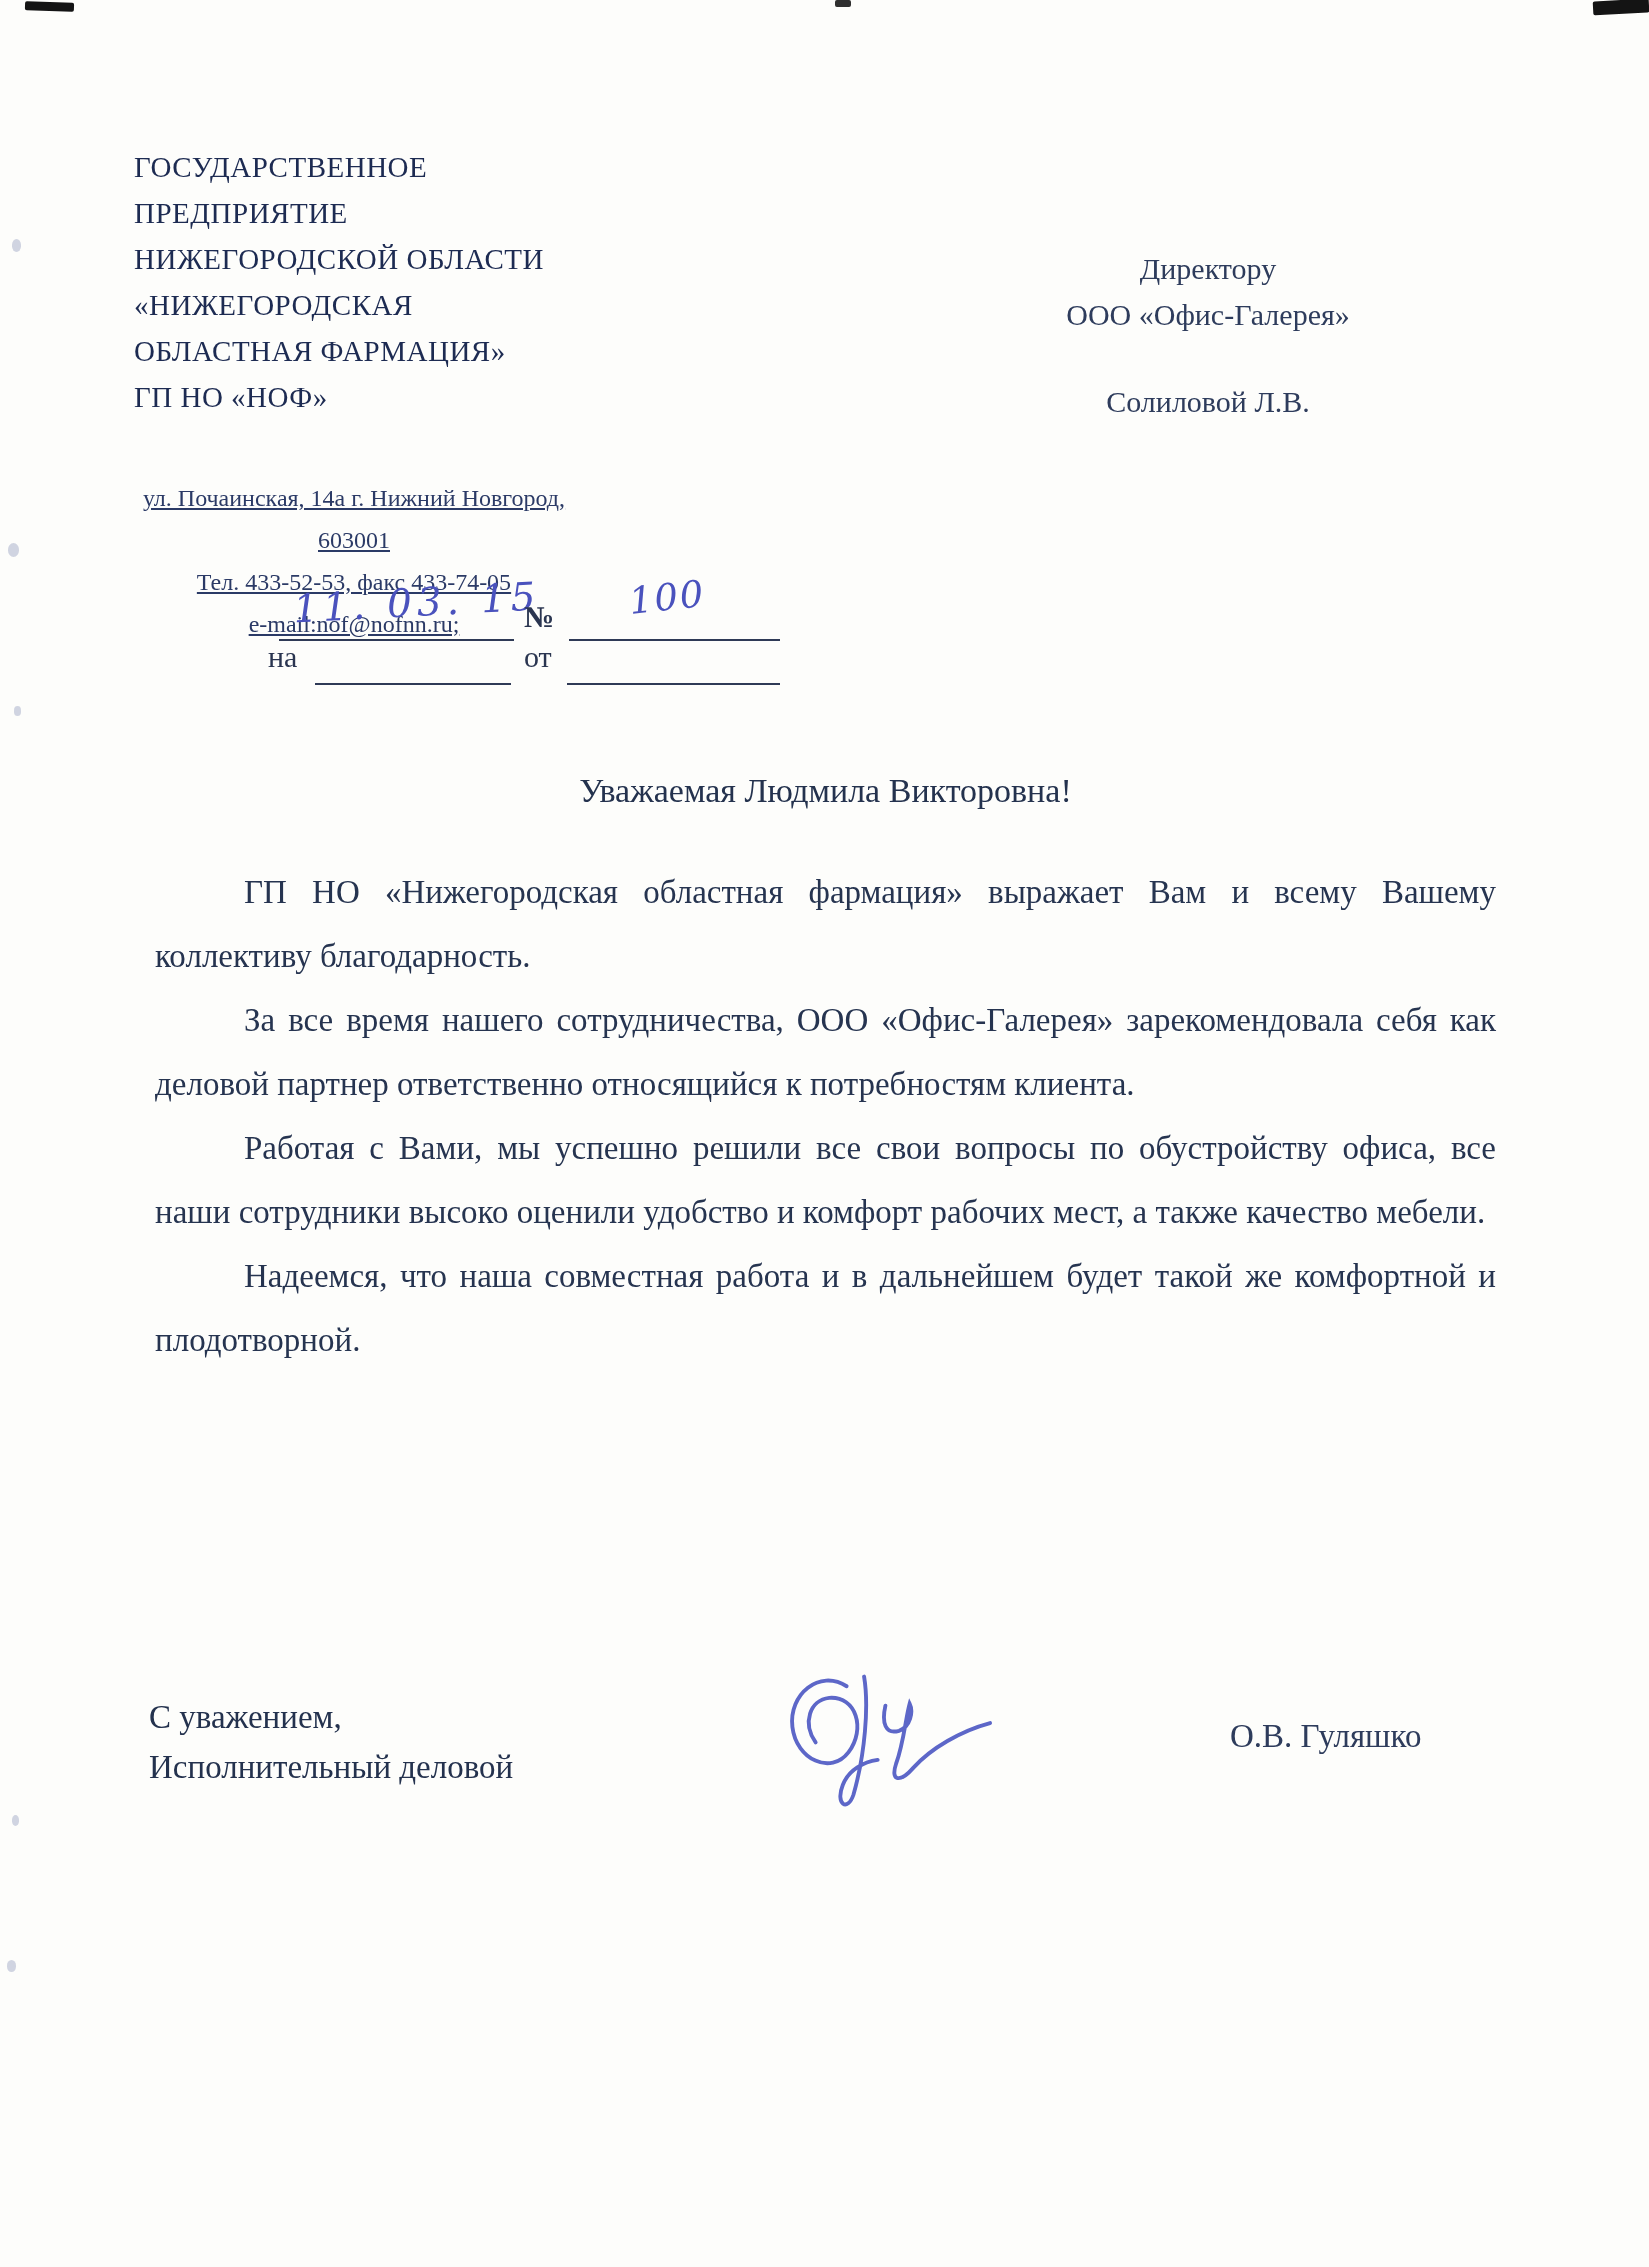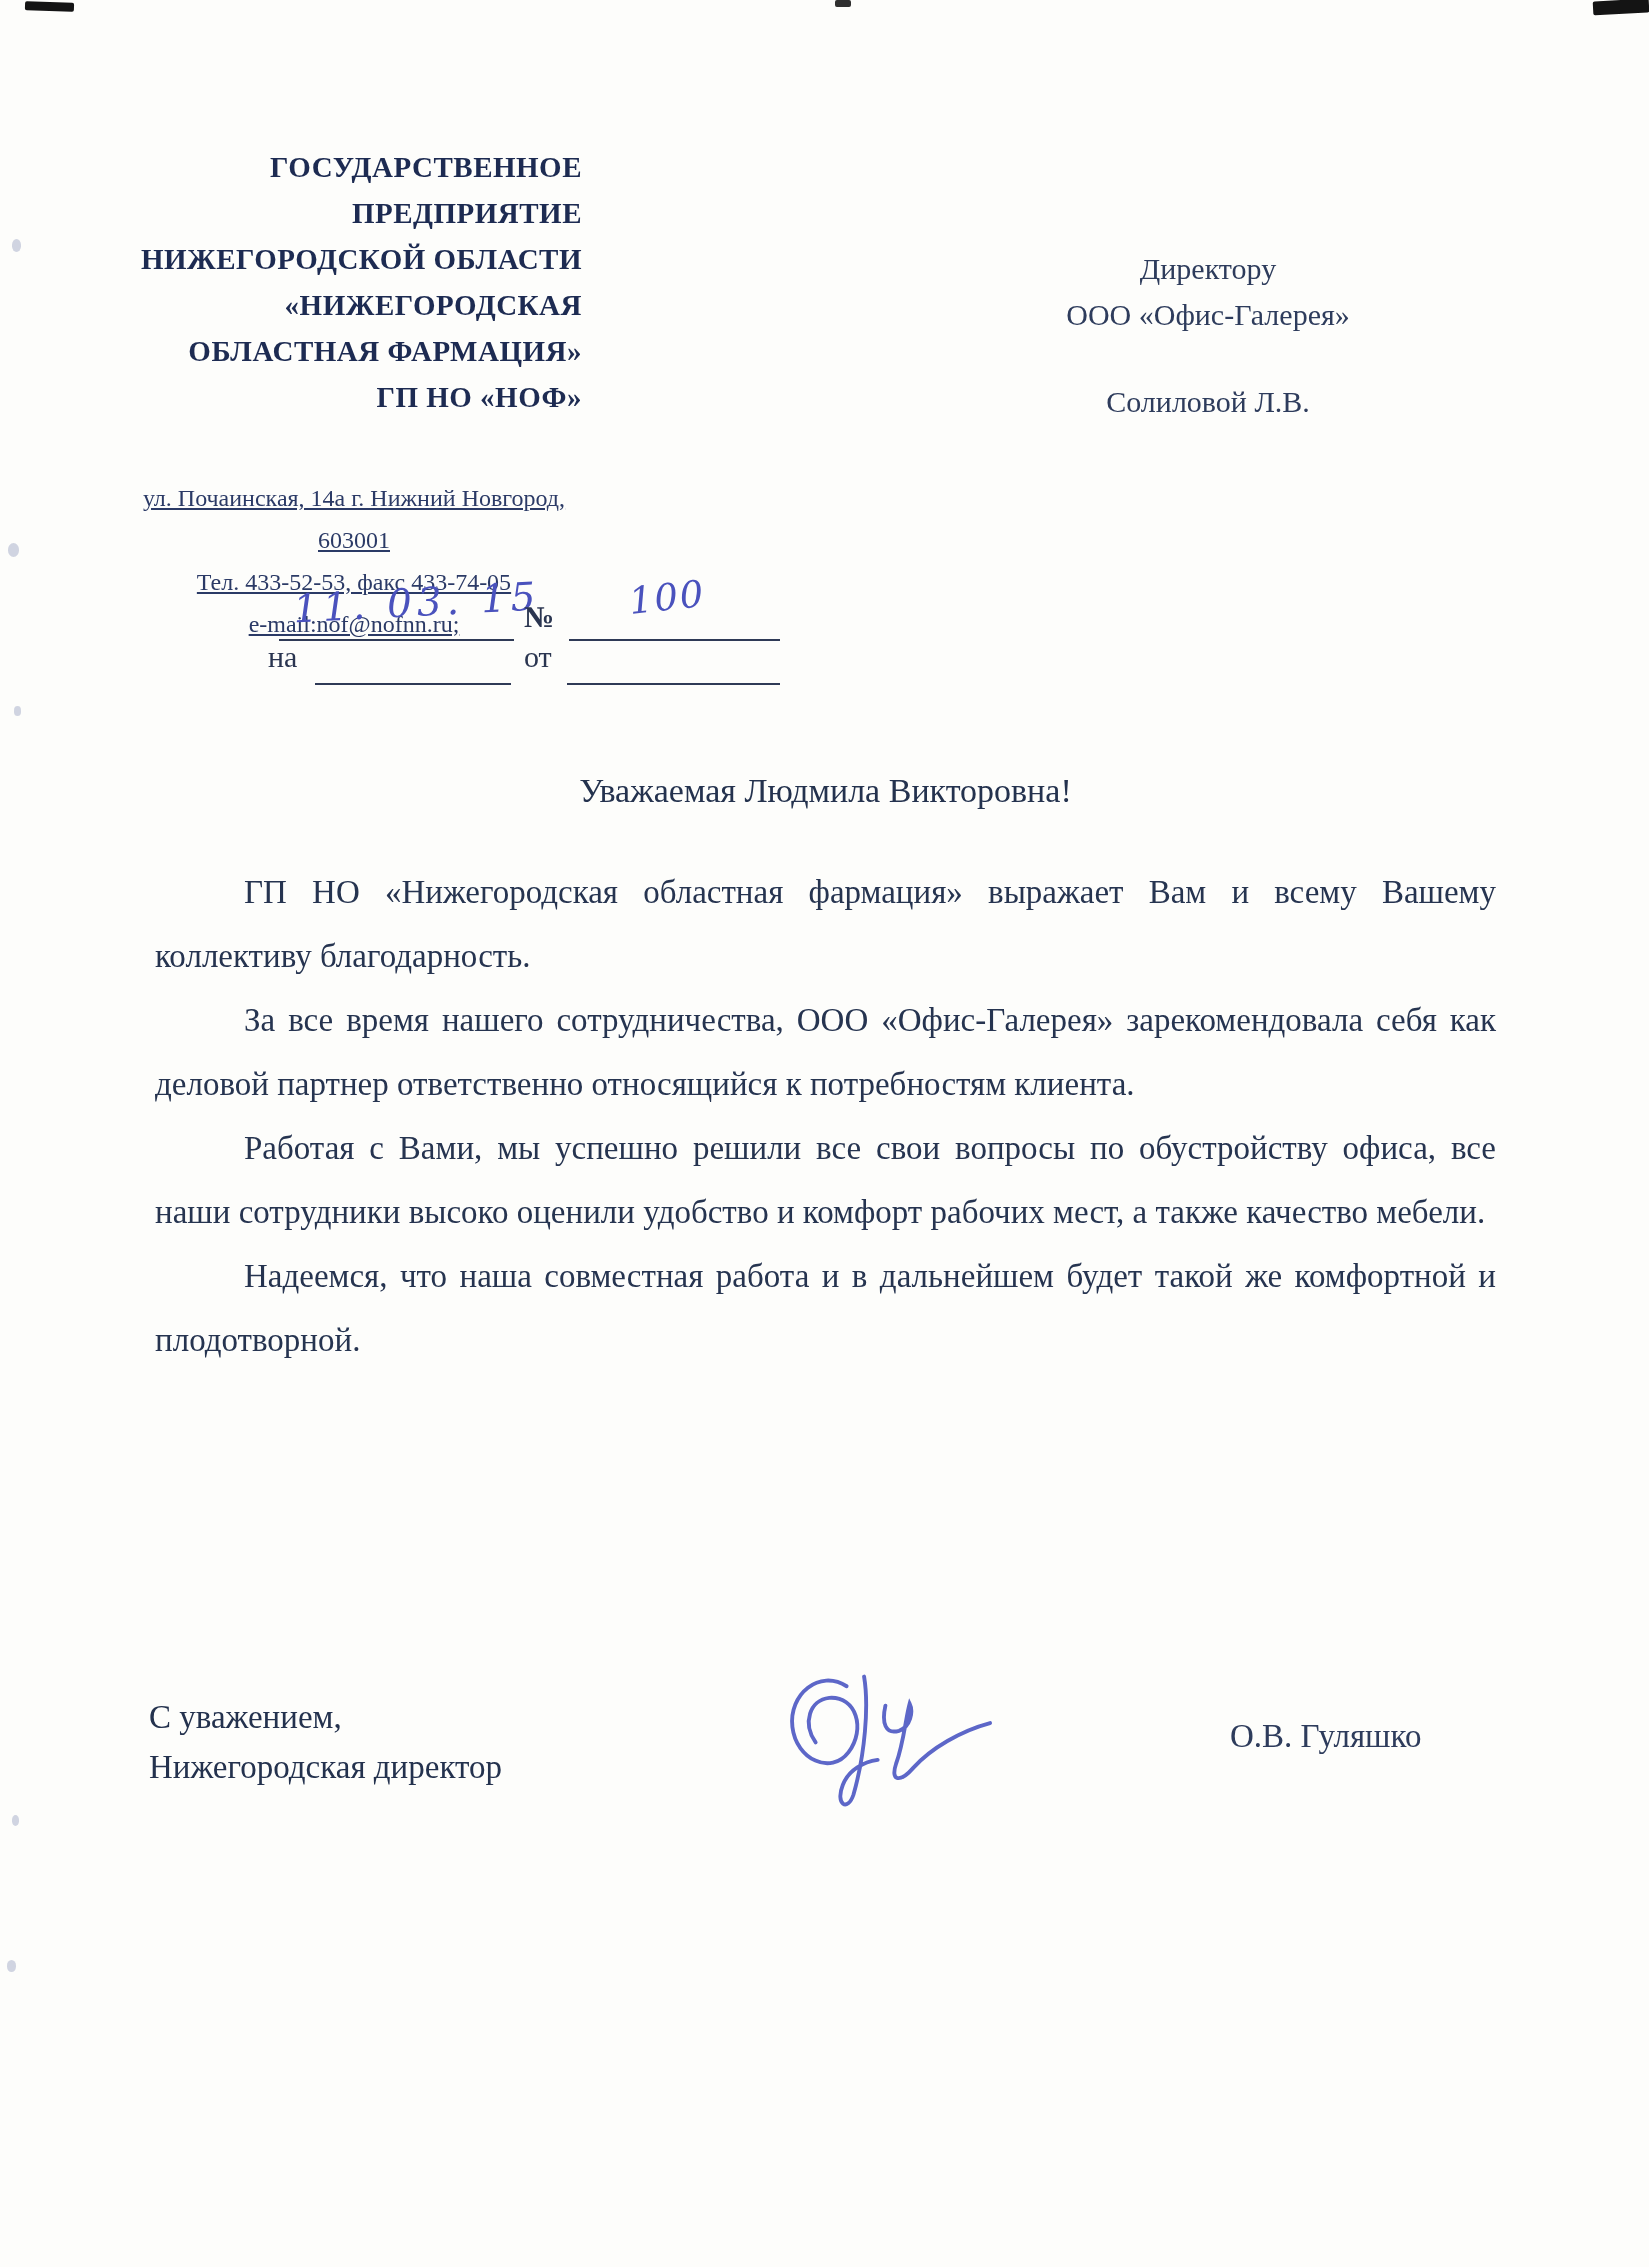--- a/index.html
+++ b/index.html
@@ -19,22 +19,22 @@
   .a-top-right  { left:1593px;top:0;    width:56px; height:13.6px; transform:rotate(-3deg); }
   .a-edge { position:absolute; background:#9aa2c0; opacity:.45; border-radius:50%; }
   .a-e1 { left:11.6px; top:239px;  width:9.7px; height:12.6px; }
   .a-e2 { left:7.8px;  top:543px;  width:11.6px; height:13.6px; }
   .a-e3 { left:13.6px; top:706px;  width:7.8px;  height:9.7px; }
   .a-e4 { left:11.6px; top:1815px; width:7.8px;  height:10.7px; }
   .a-e5 { left:6.8px;  top:1960px; width:9.7px; height:11.6px; }
 
   
   .org-block {
-    position:absolute; left:126px; top:144px; width:456px;
-    text-align:right; font-weight:bold;
+    position:absolute; left:134px; top:144px; width:456px;
+    text-align:left; font-weight:normal;
     font-size:29px; line-height:46px;
     color:#1d2b52; letter-spacing:0.5px;
   }
   .recipient-block {
     position:absolute; left:980px; top:246px; width:456px;
     text-align:center; font-size:30px; line-height:46px;
     color:#2e3c5c;
   }
   .recipient-spacer { height:41px; }
   .contact-block {
@@ -136,21 +136,21 @@
 
   <div class="body-block">
     <p>ГП НО «Нижегородская областная фармация» выражает Вам и всему Вашему коллективу благодарность.</p>
     <p>За все время нашего сотрудничества, ООО «Офис-Галерея» зарекомендовала себя как деловой партнер ответственно относящийся к потребностям клиента.</p>
     <p>Работая с Вами, мы успешно решили все свои вопросы по обустройству офиса, все наши сотрудники высоко оценили удобство и комфорт рабочих мест, а также качество мебели.</p>
     <p>Надеемся, что наша совместная работа и в дальнейшем будет такой же комфортной и плодотворной.</p>
   </div>
 
   <div class="closing-block">
     <div>С уважением,</div>
-    <div>Нижегородская директор</div>
+    <div>Исполнительный деловой</div>
   </div>
 
   <div class="signature-wrap">
     <svg viewBox="0 0 230 160" xmlns="http://www.w3.org/2000/svg" fill="none" stroke="#4753c2" stroke-width="4" stroke-linecap="round" opacity="0.88">
       <path d="M 78 24 C 50 6, 18 32, 22 66 C 26 100, 62 116, 80 92 C 98 68, 88 34, 60 36 C 40 38, 32 62, 46 82"></path>
       <path d="M 96 14 C 101 44, 97 94, 85 136 C 79 154, 66 146, 74 126 C 80 110, 96 102, 110 100"></path>
       <path d="M 118 44 C 114 62, 118 74, 132 70 C 144 66, 147 50, 143 42 C 139 56, 137 82, 129 104 C 123 122, 133 124, 147 108 C 165 88, 196 70, 226 62"></path>
     </svg>
   </div>
 

